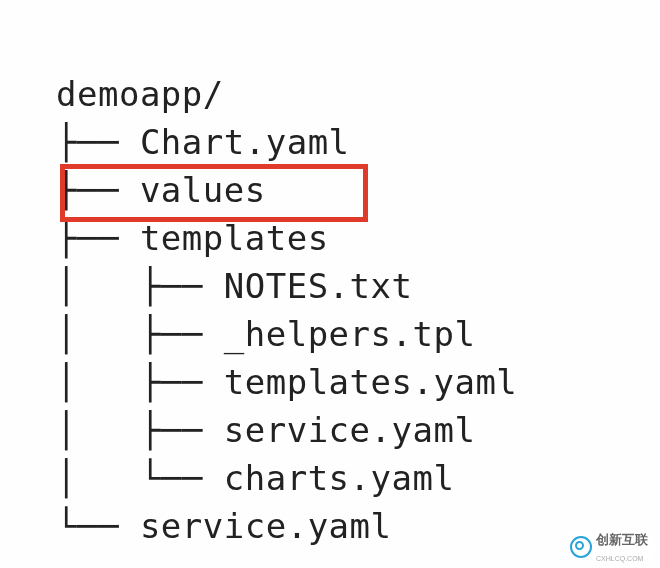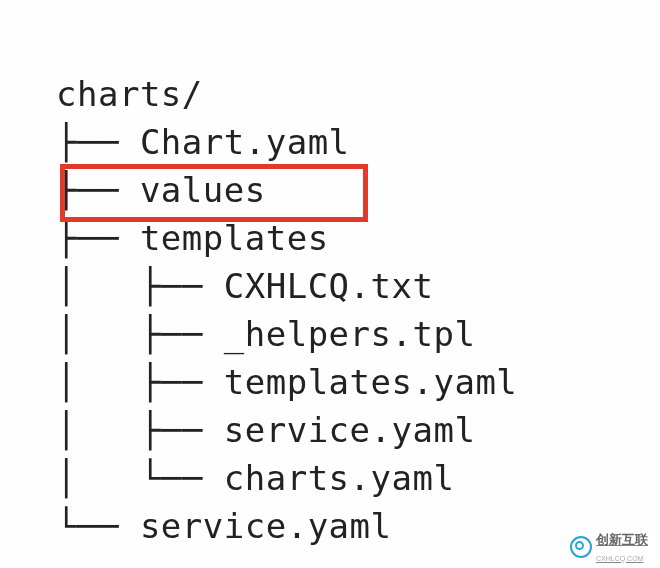--- a/index.html
+++ b/index.html
@@ -32,21 +32,20 @@
     bottom: 6px;
     height: 26px;
     display: flex;
     align-items: center;
     gap: 4px;
     background: rgba(255,255,255,0.9);
     padding: 2px 6px;
     font-family: sans-serif;
     font-size: 13px;
     color: #888;
-    text-decoration: underline;
   }
   .watermark .logo {
     width: 22px;
     height: 22px;
     border-radius: 50%;
     border: 2px solid #2aa3d8;
     position: relative;
     box-sizing: border-box;
   }
   .watermark .logo::before {
@@ -58,25 +57,25 @@
     border-radius: 50%;
     box-sizing: border-box;
   }
   .watermark .cn { font-weight: 600; color:#666; }
   .watermark .en { font-size: 7px; color:#aaa; line-height:7px; }
 </style>
 </head>
 <body>
 
 <div class="tree">
-<span>charts/</span>
+<span>demoapp/</span>
 <span>├── Chart.yaml</span>
 <span>├── values</span>
 <span>├── templates</span>
-<span>│   ├── CXHLCQ.txt</span>
+<span>│   ├── NOTES.txt</span>
 <span>│   ├── _helpers.tpl</span>
 <span>│   ├── templates.yaml</span>
 <span>│   ├── service.yaml</span>
 <span>│   └── charts.yaml</span>
 <span>└── service.yaml</span>
 </div>
 
 <div id="hl" class="highlight-box" style="left: 60px; top: 164px; width: 308px; height: 58px;"></div>
 
 <div class="watermark">

